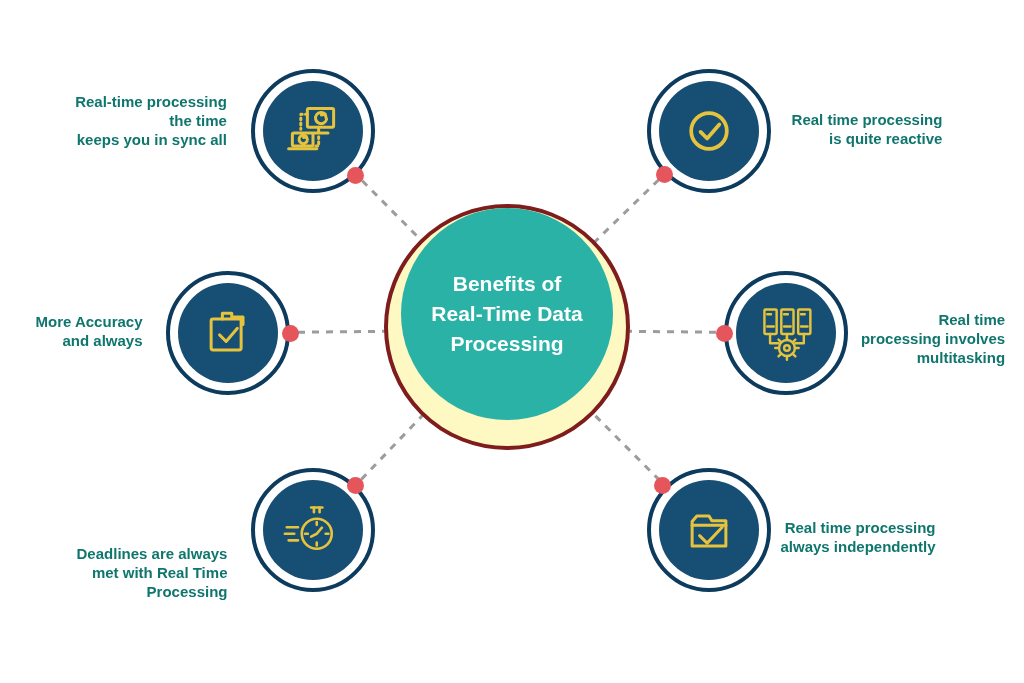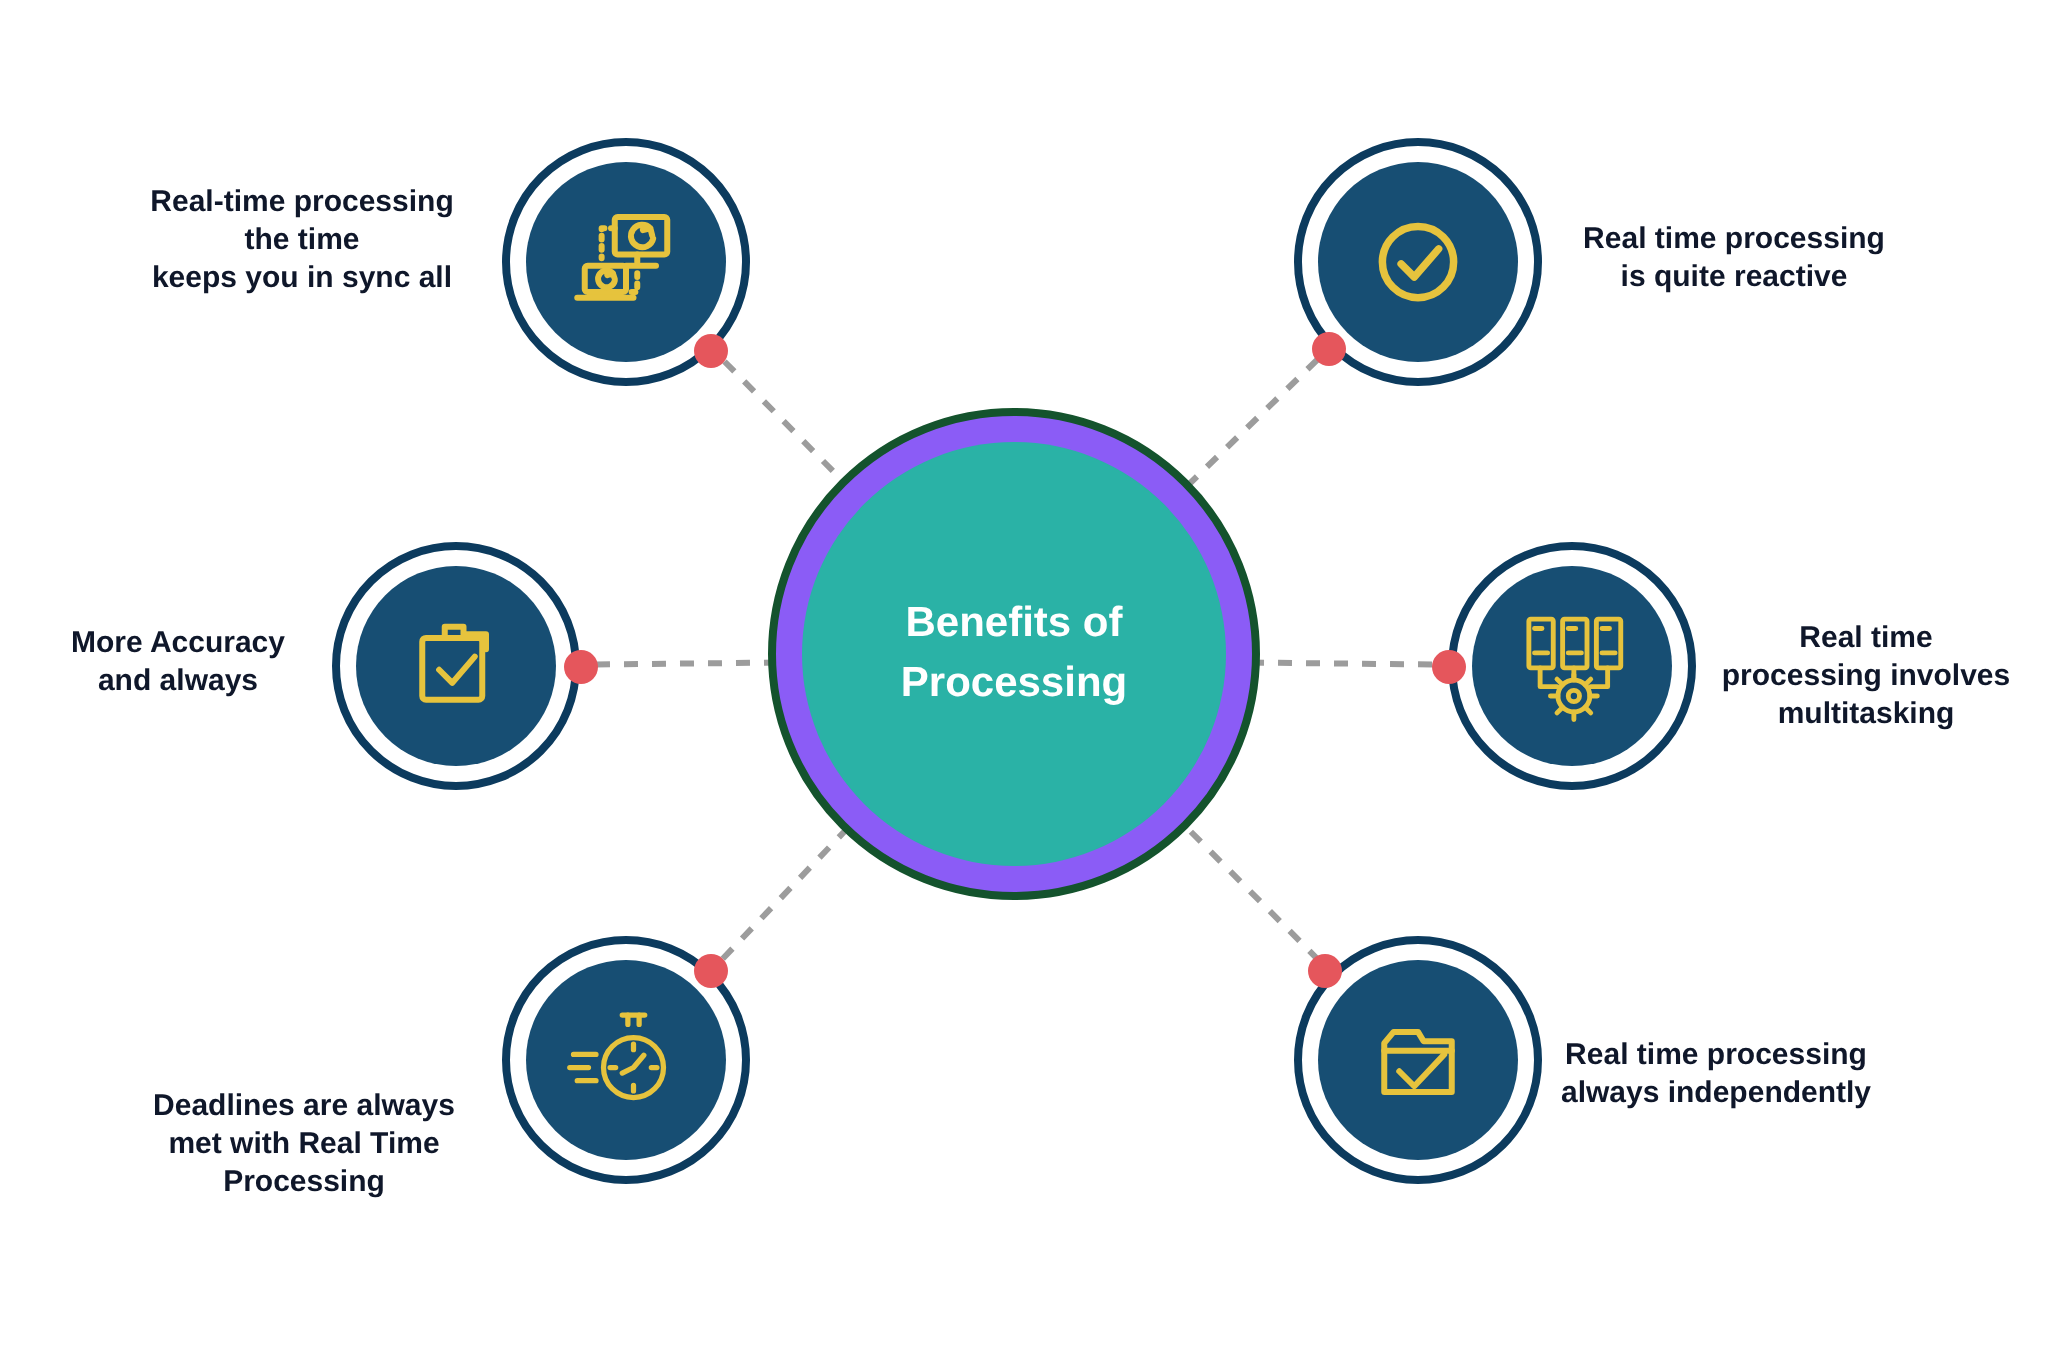--- a/index.html
+++ b/index.html
@@ -10,25 +10,25 @@
     position: relative;
     overflow: hidden;
   }
   .stage { position: absolute; inset: 0; }
   svg.connectors { position: absolute; left: 0; top: 0; }
 
   
   .center-ring {
     position: absolute;
     width: 246px; height: 246px;
-    border: 4px solid #14532d;
-    border-radius: 50%;
-    background: #8b5cf6;
+    border: 4px solid #7f1d1d;
+    border-radius: 50%;
+    background: #fef9c3;
     box-sizing: border-box;
-    display: flex; align-items: center; justify-content: center;
+    display: flex; justify-content: center;
   }
   .center-core {
     width: 212px; height: 212px;
     border-radius: 50%;
     background: #2ab2a6;
     display: flex; flex-direction: column;
     align-items: center; justify-content: center;
     text-align: center;
   }
   .center-core span {
@@ -60,22 +60,22 @@
   .dot {
     position: absolute;
     width: 17px; height: 17px;
     border-radius: 50%;
     background: #e5565c;
   }
 
   .label {
     position: absolute;
     transform: translate(-50%, -50%);
-    text-align: center;
-    color: #0f172a;
+    text-align: right;
+    color: #0f766e;
     font-weight: bold;
     font-size: 15px;
     line-height: 19px;
     white-space: nowrap;
   }
   .label span { display: block; }
 </style>
 </head>
 <body>
 
@@ -88,20 +88,21 @@
       <line x1="228" y1="333" x2="507" y2="330"></line>
       <line x1="786" y1="333" x2="507" y2="330"></line>
       <line x1="313" y1="530" x2="507" y2="327"></line>
       <line x1="709" y1="530" x2="507" y2="327"></line>
     </g>
   </svg>
 
   <div class="center-ring" style="left:384px; top:204px;">
     <div class="center-core">
       <span>Benefits of</span>
+      <span>Real-Time Data</span>
       <span>Processing</span>
     </div>
   </div>
 
   <div class="node" style="left:251px; top:69px;">
     <div class="node-core">
       <svg width="60" height="60" viewBox="0 0 64 64">
         <rect x="26" y="8" width="28" height="20" rx="1.5"></rect>
         <path d="M38 28 v4 M32 34 h16"></path>
         <path d="M45 14 a6 6 0 1 0 1.5 5.5 M45 14 l1 4 M45 14 l-4 1"></path>

